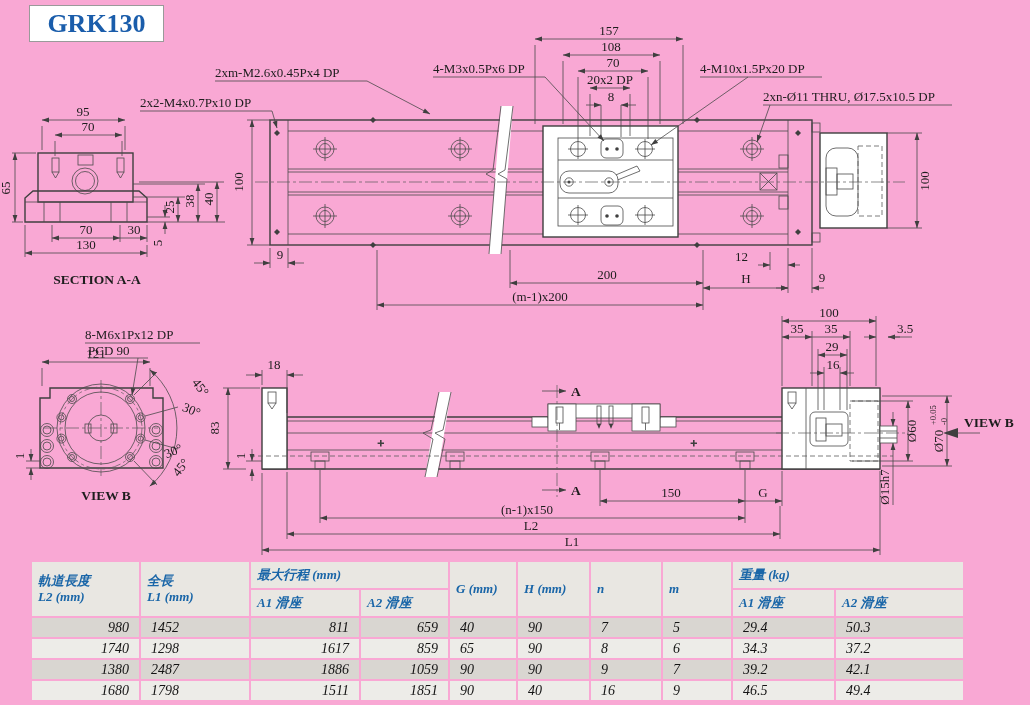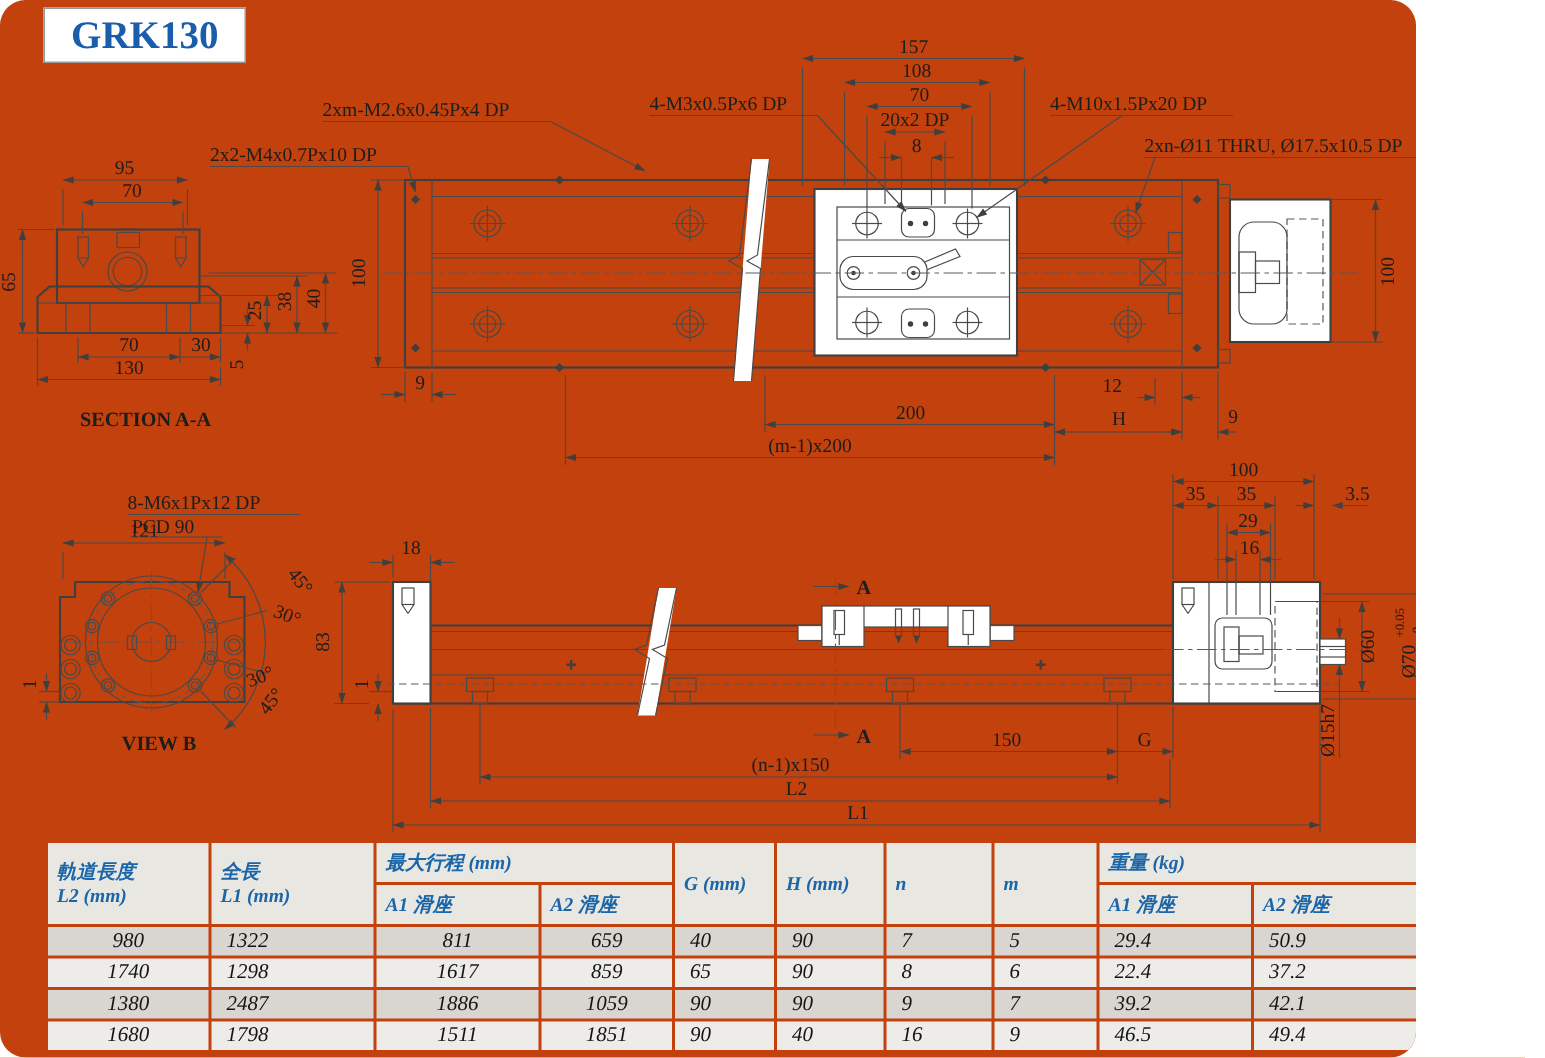--- a/index.html
+++ b/index.html
@@ -1,17 +1,17 @@
 <!DOCTYPE html>
 <html><head>
 <meta charset="utf-8">
 <style>
   html,body{margin:0;padding:0;background:#fff;}
-  #page{position:relative;width:944px;height:705px;background:#c2410c;overflow:hidden;
-        font-family:"Liberation Serif","DejaVu Serif",serif;border-radius:17px;}
+  #page{position:relative;width:1030px;height:705px;background:#f9a8d4;overflow:hidden;
+        font-family:"Liberation Serif","DejaVu Serif",serif;}
   
   .o{stroke:#3f3f3f;stroke-width:1.4;fill:none}
   .i{stroke:#4a4a4a;stroke-width:.8;fill:none}
   .d{stroke:#4a4a4a;stroke-width:.8;fill:none}
   .cl{stroke:#5a5a5a;stroke-width:.7;fill:none;stroke-dasharray:13 3 3 3}
   .dash{stroke:#5a5a5a;stroke-width:.8;fill:none;stroke-dasharray:5 3}
   .wf{fill:#ffffff}
   .dia{fill:#3f3f3f;stroke:none}
   svg text{font-family:"Liberation Serif","DejaVu Serif",serif;font-size:13px;fill:#1d1d1d}
   svg text.lbl{font-weight:bold;font-size:13.5px}
@@ -21,21 +21,21 @@
      display:flex;align-items:center;justify-content:center;font-weight:bold;font-size:26px;color:#1a5dab;background:#fff;}
   
   #spec{position:absolute;left:30px;top:560px;font-style:italic;}
   table{border-collapse:separate;border-spacing:2px;table-layout:fixed;width:933px;}
   th{background:#e9e7e2;color:#1a66a8;font-weight:bold;font-size:13px;text-align:left;
      padding:1px 6px;vertical-align:middle;}
   th span{display:block;line-height:1.25}
   td{font-size:14px;color:#141414;padding:0 10px;height:19px;vertical-align:middle;}
   tr.dark td{background:#d9d6d1}
   tr.light td{background:#edece8}
-  td.c{text-align:center}
+  td.c{text-align:right}
   thead tr{height:26px}
 </style>
 </head>
 <body>
 
 <div id="page">
 
   <div id="title-box">
     <span>GRK130</span>
   </div>
@@ -635,40 +635,40 @@
         <tr>
           <th>A1 滑座</th>
           <th>A2 滑座</th>
           <th>A1 滑座</th>
           <th>A2 滑座</th>
         </tr>
       </thead>
       <tbody>
         <tr class="dark">
           <td class="c">980</td>
-            <td>1322</td>
+            <td>1452</td>
           <td class="c">811</td>
             <td class="c">659</td>
           <td>40</td>
             <td>90</td>
           <td>7</td>
             <td>5</td>
           <td>29.4</td>
-            <td>50.9</td>
+            <td>50.3</td>
         </tr>
         <tr class="light">
           <td class="c">1740</td>
             <td>1298</td>
           <td class="c">1617</td>
             <td class="c">859</td>
           <td>65</td>
             <td>90</td>
           <td>8</td>
             <td>6</td>
-          <td>22.4</td>
+          <td>34.3</td>
             <td>37.2</td>
         </tr>
         <tr class="dark">
           <td class="c">1380</td>
             <td>2487</td>
           <td class="c">1886</td>
             <td class="c">1059</td>
           <td>90</td>
             <td>90</td>
           <td>9</td>

